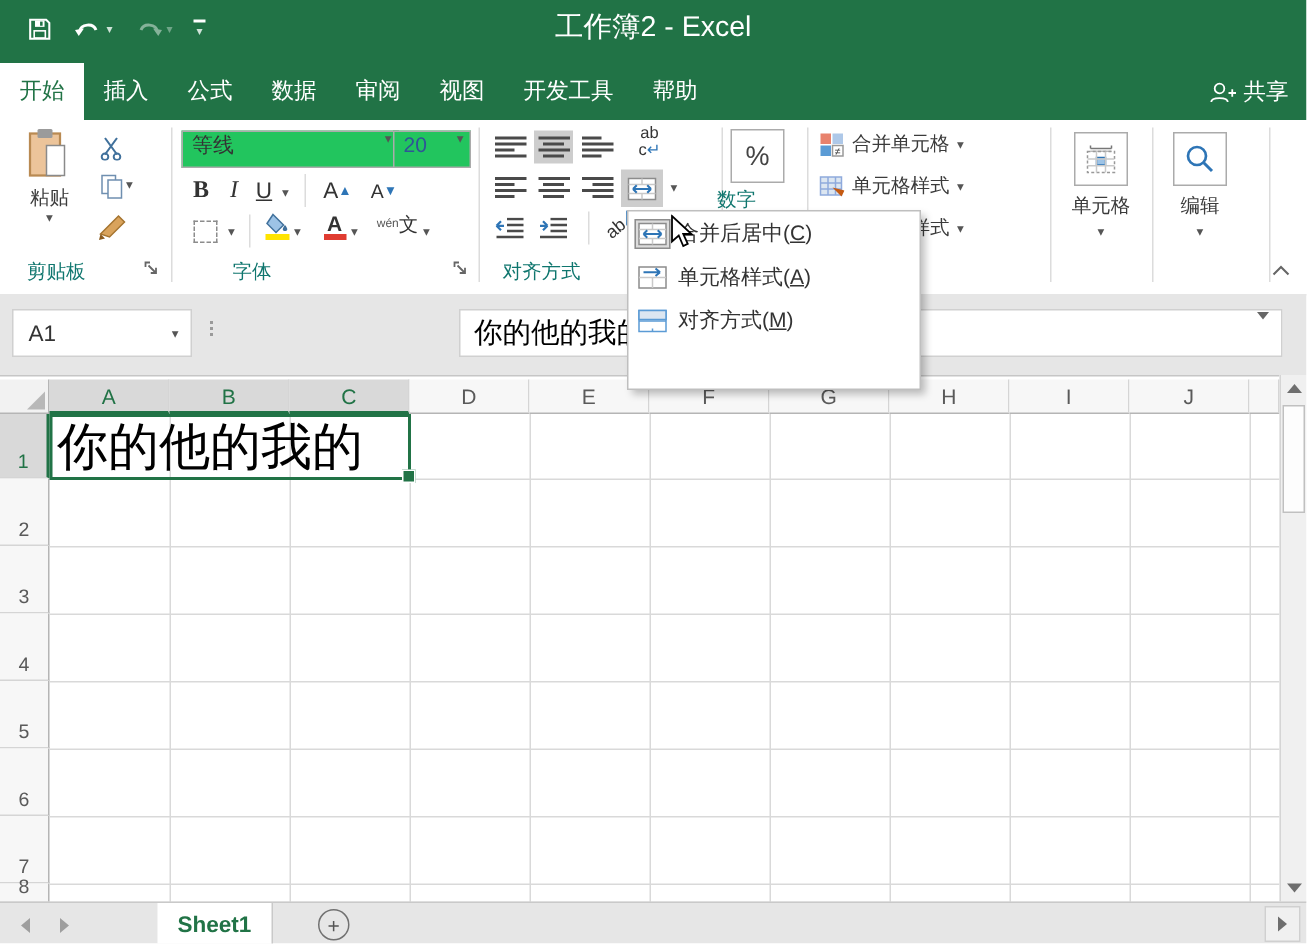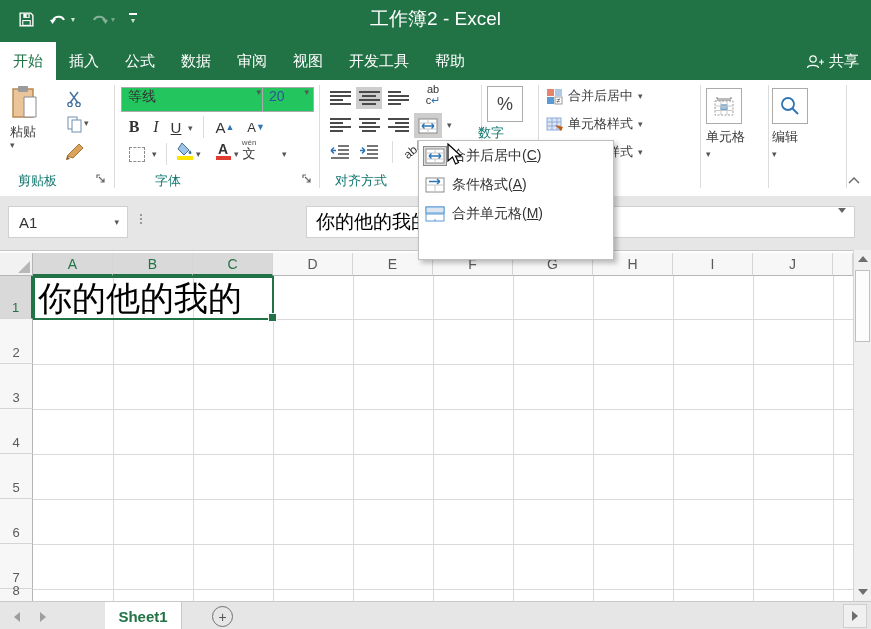--- a/index.html
+++ b/index.html
@@ -29,21 +29,21 @@
   .rtext{font-size:13px;color:#3b3b3b}
   .caret{font-size:9px;color:#555;line-height:1}
   .combo{position:absolute;background:#22c55e;border:1px solid #ababab;display:flex;font-size:14px;color:#333}
   .combo .caret{margin-left:auto;margin-right:4px}
   .hl{background:#cdcdcd}
   .bars{width:21px;height:15px;display:flex;flex-direction:column;justify-content:space-between}
   .bars i{display:block;height:2px;background:#4a4a4a}
   .bars.c{align-items:center}.bars.r{align-items:flex-end}
   .w1{width:100%}.w2{width:62%}
   .abtn{position:absolute;display:flex;align-items:center;justify-content:center;width:26px;height:22px}
-  .bigbtn{position:absolute;display:flex;flex-direction:column;align-items:flex-start;justify-content:flex-start}
+  .bigbtn{position:absolute;display:flex;flex-direction:column;align-items:center;justify-content:flex-start}
   .redbar{display:block;width:15px;height:4px;background:#e03c31}
   .yellowbar{display:block;width:16px;height:4px;background:#ffe400}
   .chev{width:0;height:0;border-left:4px solid transparent;border-right:4px solid transparent;border-top:5px solid #666}
   
   #fbar{position:absolute;left:0;top:196px;width:871px;height:54px;background:#e6e6e6}
   .fbox{position:absolute;top:10px;height:32px;background:#fff;border:1px solid #d0d0d0;box-sizing:border-box;display:flex;align-items:center}
   
   #grid{position:absolute;left:0;top:250px;width:853px;height:351px;background:#fff;border-top:1px solid #c6c6c6}
   .colh{position:absolute;top:2px;height:23px;box-sizing:border-box;background:#f7f7f7;border-right:1px solid #d5d5d5;border-bottom:1px solid #b5b5b5;
         font-size:14px;color:#5a5a5a;text-align:center;line-height:22px}
@@ -208,21 +208,21 @@
         <path d="M13 8 c2 2.5,2 4,0 4s-2-1.5 0-4z" fill="#41719c"></path>
       </svg>
     <span class="yellowbar"></span>
   </div>
   <span class="caret" style="position:absolute;left:196px;top:70px">▾</span>
   <div class="abtn" style="left:210px;top:60px;flex-direction:column;font-size:14px;font-weight:bold;color:#333">
     <span style="line-height:13px">A</span>
     <span class="redbar"></span>
   </div>
   <span class="caret" style="position:absolute;left:234px;top:70px">▾</span>
-  <div class="abtn" style="left:236px;top:58px;flex-direction:column;line-height:1">
+  <div class="abtn" style="left:252px;top:58px;flex-direction:row;line-height:1">
     <span style="font-size:8px;color:#555">wén</span>
     <span style="font-size:13px;color:#333">文</span>
   </div>
   <span class="caret" style="position:absolute;left:282px;top:70px">▾</span>
   <div class="glabel" style="left:155px;width:120px">字体</div>
   <div class="launcher" style="left:302px">
     <svg width="11" height="11" viewBox="0 0 11 11">
         <path d="M1 4 V1 H4 M3 3 L8 8 M8 4.5 V8 H4.5" fill="none" stroke="#666" stroke-width="1.2"></path>
       </svg>
   </div>
@@ -312,21 +312,21 @@
   <div class="glabel" style="left:478px;width:52px;top:44px">数字</div>
 
   <div style="position:absolute;left:546px;top:7px;display:flex;align-items:center;gap:5px">
     <svg width="17" height="17" viewBox="0 0 17 17">
         <rect x="1" y="1" width="7" height="7" fill="#e8826d"></rect>
         <rect x="1" y="9" width="7" height="7" fill="#5b9bd5"></rect>
         <rect x="9" y="1" width="7" height="7" fill="#aec8e8"></rect>
         <rect x="9" y="9" width="7" height="7" fill="#fff" stroke="#999"></rect>
         <text x="10.5" y="15" font-size="7" fill="#333">≠</text>
       </svg>
-    <span class="rtext">合并后居中</span>
+    <span class="rtext">合并单元格</span>
     <span class="caret">▾</span>
   </div>
   <div style="position:absolute;left:546px;top:35px;display:flex;align-items:center;gap:5px">
     <svg width="17" height="17" viewBox="0 0 17 17">
         <rect x="1" y="2" width="14" height="12" fill="#dce6f1" stroke="#8faadc"></rect>
         <path d="M1 6 h14 M1 10 h14 M6 2 v12 M11 2 v12" stroke="#8faadc"></path>
         <path d="M9 9 L15 15 l2-4z" fill="#c55a11"></path>
       </svg>
     <span class="rtext">单元格样式</span>
     <span class="caret">▾</span>
@@ -472,28 +472,28 @@
     <span><span>合并后居中(</span><span class="u">C</span><span>)</span></span>
   </div>
   <div class="mitem">
     <span class="micon">
       <svg width="20" height="16" viewBox="0 0 20 16">
           <rect x="1" y="1" width="18" height="14" fill="#fff" stroke="#8c8c8c"></rect>
           <path d="M1 8 h18 M10 8 v7" stroke="#c9c9c9"></path>
           <path d="M4 4.5 h11 M15 4.5 l-3-2.5 M15 4.5 l-3 2.5" stroke="#2e75b6" stroke-width="1.4" fill="none"></path>
         </svg>
     </span>
-    <span><span>条件格式(</span><span class="u">A</span><span>)</span></span>
+    <span><span>单元格样式(</span><span class="u">A</span><span>)</span></span>
   </div>
   <div class="mitem">
     <span class="micon">
       <svg width="20" height="16" viewBox="0 0 20 16">
           <rect x="1" y="1" width="18" height="14" fill="#fff" stroke="#5b9bd5"></rect>
           <path d="M1 8 h18 M10 1 v2 M10 13 v2" stroke="#5b9bd5"></path>
           <rect x="1" y="1" width="18" height="6" fill="#dce6f1" stroke="#5b9bd5"></rect>
         </svg>
     </span>
-    <span><span>合并单元格(</span><span class="u">M</span><span>)</span></span>
+    <span><span>对齐方式(</span><span class="u">M</span><span>)</span></span>
   </div>
   <svg id="cursor" width="18" height="24" viewBox="0 0 18 24">
     <path d="M2 1 L2 18 L6.5 14 L9.5 21 L12.5 19.5 L9.5 13 L15 13 Z" fill="#fff" stroke="#000" stroke-width="1.2"></path>
   </svg>
 </div>
 
 </body></html>

